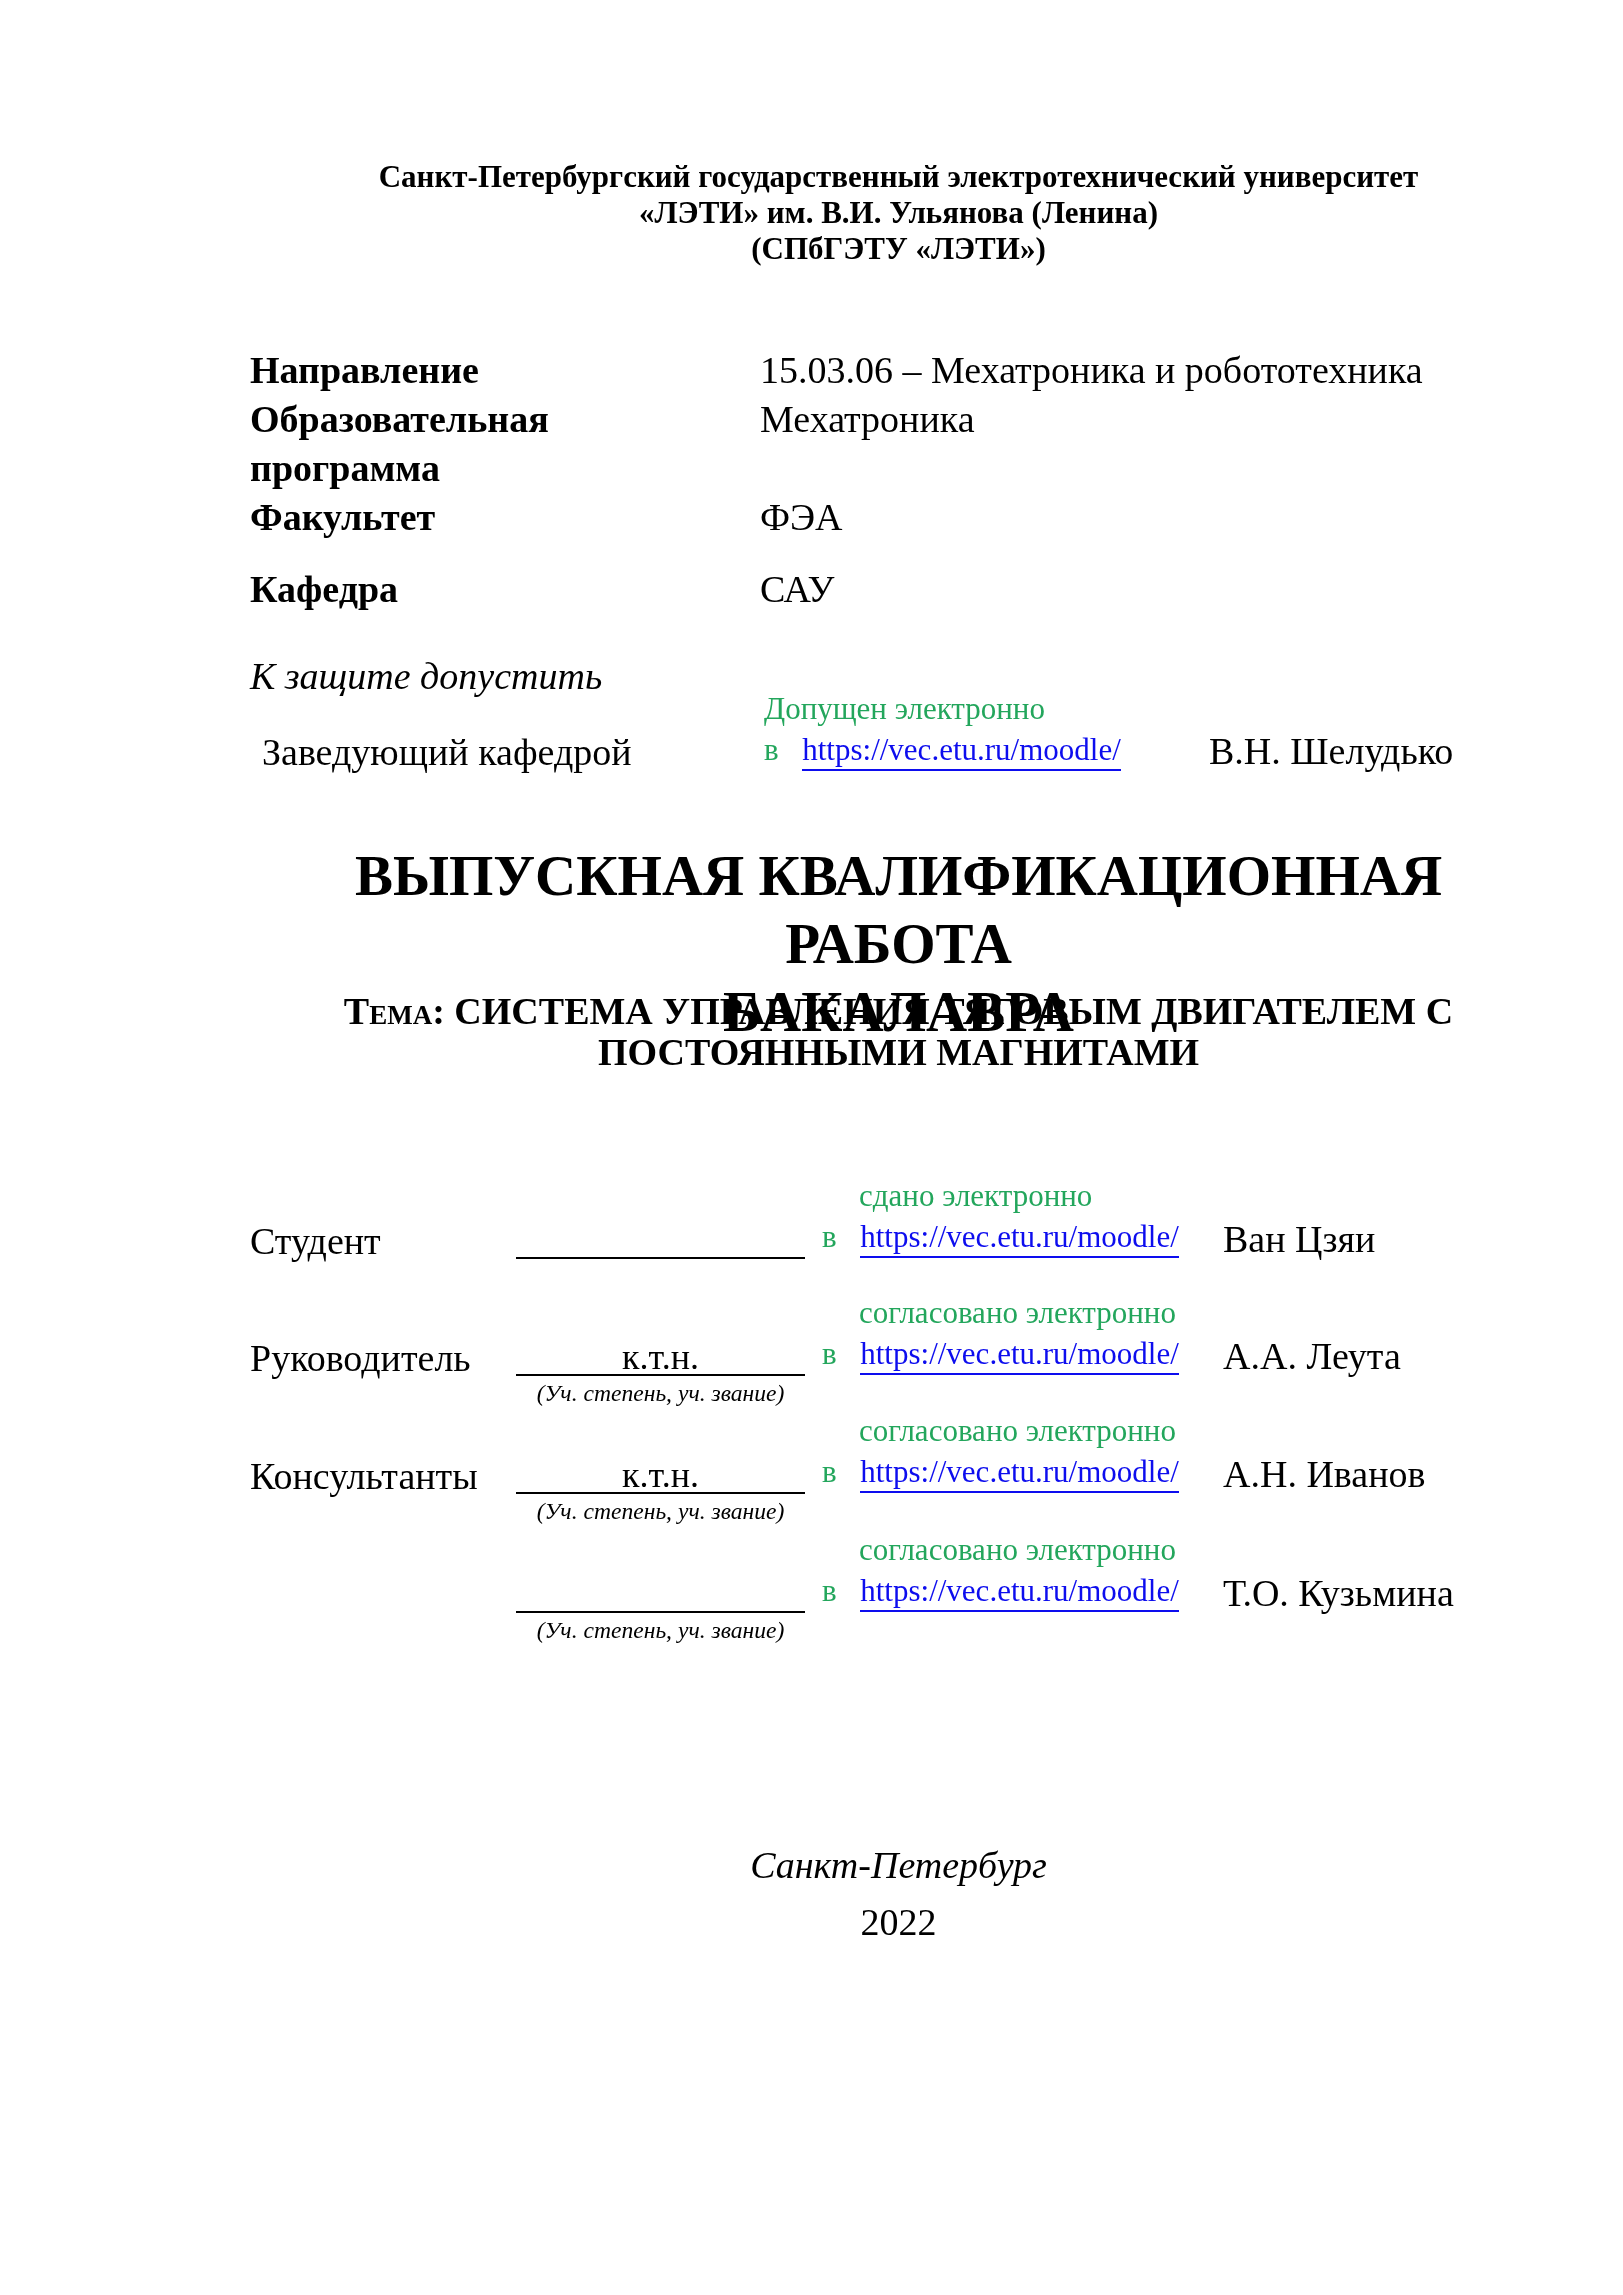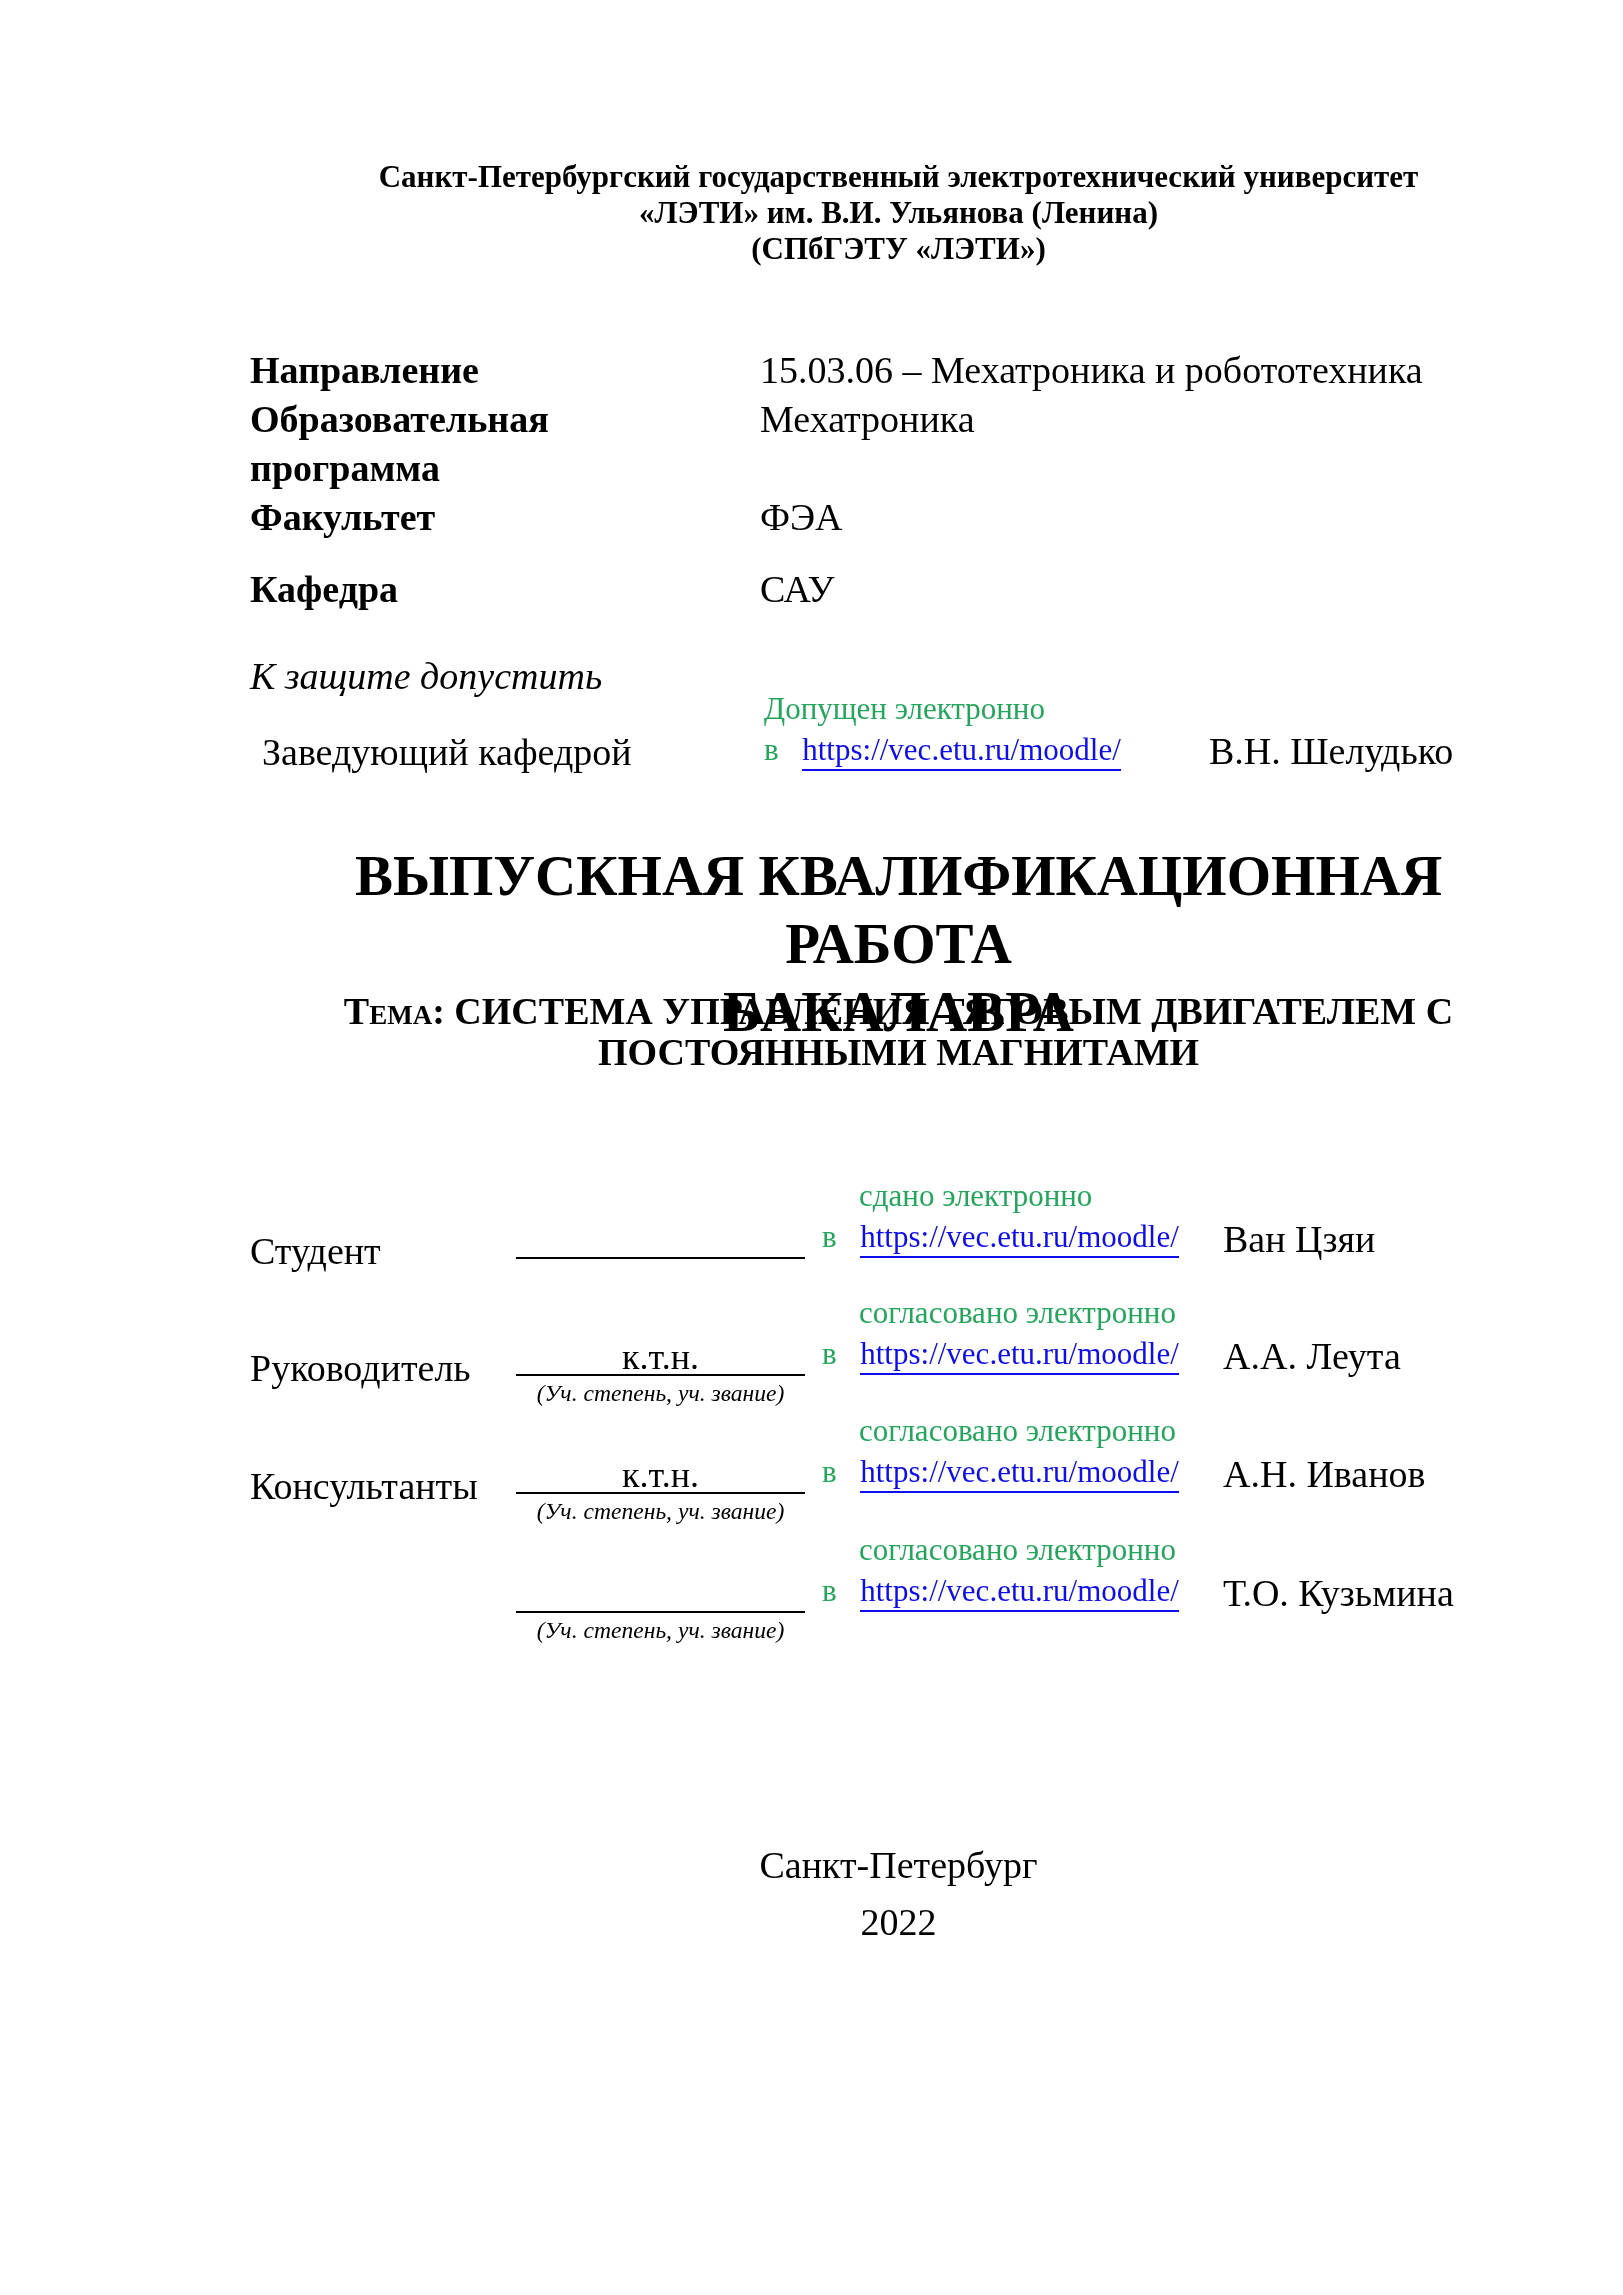--- a/index.html
+++ b/index.html
@@ -56,30 +56,30 @@
     font-size:57px;font-weight:bold;line-height:68px;
   }
   .theme{
     left:250px;top:991px;width:1297px;
     font-size:38px;font-weight:bold;line-height:41px;
   }
   .smallcaps{font-variant:small-caps;}
 
   
   .sig-row{left:250px;width:1297px;height:110px;}
-  .sig-row .role{position:absolute;left:0;top:51px;font-size:38px;}
+  .sig-row .role{position:absolute;left:0;top:41px;font-size:38px;}
   .sig-row .rule{position:absolute;left:266px;top:0;width:289px;height:79px;border-bottom:2.4px solid #000;}
   .sig-row .degree{position:absolute;left:266px;top:41px;width:289px;text-align:center;font-size:36px;}
   .sig-row .caption{position:absolute;left:259px;top:85px;width:303px;text-align:center;font-size:23.6px;font-style:italic;}
   .sig-row .status{position:absolute;left:572px;top:0;margin-left:37px;}
   .sig-row .llink{position:absolute;left:572px;top:41px;}
   .sig-row .name{position:absolute;left:973px;top:39px;font-size:38px;}
 
   
-  .footer-city{left:250px;top:1843px;width:1297px;font-size:38px;}
+  .footer-city{left:250px;top:1843px;width:1297px;font-size:38px;font-style:italic;}
   .footer-year{left:250px;top:1900px;width:1297px;font-size:38px;}
 </style>
 </head>
 <body>
 
 <div class="page">
 
   <div class="abs uni-header center">
     <div>Санкт-Петербургский государственный электротехнический университет</div>
     <div>«ЛЭТИ» им. В.И. Ульянова (Ленина)</div>

